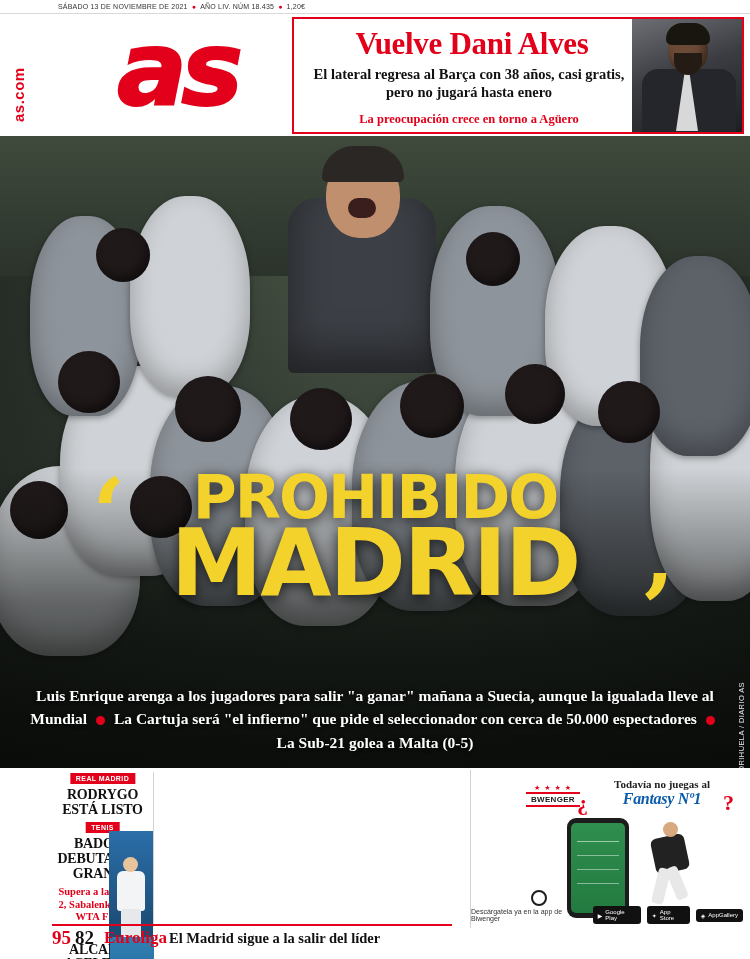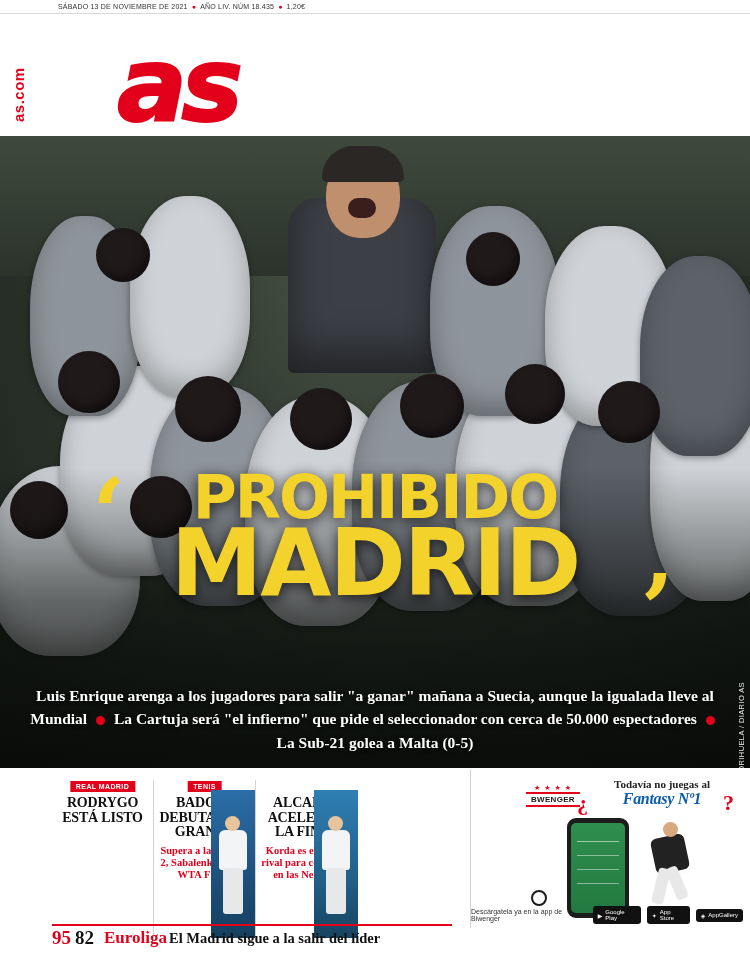--- a/index.html
+++ b/index.html
@@ -37,21 +37,21 @@
     transform-origin: left top;
   }
   .vertical-url span {
     display: block;
     transform: rotate(-90deg) translate(-98px, 6px);
     transform-origin: left top;
     white-space: nowrap;
     letter-spacing: .5px;
   }
   .as-logo {
-    position: absolute; left: 62px; top: 16px;
+    position: absolute; left: 62px; top: 0;
     width: 230px; height: 112px;
     display: flex; align-items: center; justify-content: center;
   }
   .as-logo .mark {
     font-family: "DejaVu Sans", sans-serif;
     font-size: 104px;
     font-weight: bold;
     font-style: italic;
     color: #e2001a;
     letter-spacing: -6px;
@@ -234,22 +234,23 @@
     background: #e2001a; margin: 0 5px 0 5px;
     vertical-align: middle;
   }
 
   
   .bottom {
     position: absolute; left: 0; top: 768px; width: 750px; height: 191px;
     background: #fff;
   }
   .briefs {
-    position: absolute; left: 52px; top: 12px; width: 410px; height: 160px;
+    position: absolute; left: 52px; top: 4px; width: 410px; height: 160px;
     display: flex;
+    flex-direction: column;
   }
   .brief {
     position: relative;
     width: 102px; height: 160px;
     border-right: 1px solid #d2d2d2;
     padding: 12px 4px 4px 4px;
   }
   .brief:last-child { border-right: none; }
   .kicker {
     position: absolute; top: 1px; left: 50%; transform: translateX(-50%);
@@ -375,20 +376,32 @@
 
   <div class="masthead">
     <div class="vertical-url">
       <span>as.com</span>
     </div>
     <div class="as-logo">
       <span class="mark">as</span>
     </div>
   </div>
 
+  <div class="topbox">
+    <div class="photo">
+      <div class="body"></div>
+      <div class="shirt"></div>
+      <div class="head"></div>
+      <div class="hair"></div>
+      <div class="beard"></div>
+    </div>
+    <h1>Vuelve Dani Alves</h1>
+    <div class="sub">El lateral regresa al Barça con 38 años, casi gratis, pero no jugará hasta enero</div>
+    <div class="third">La preocupación crece en torno a Agüero</div>
+  </div>
 
   <div class="mainphoto">
     <div class="pitch"></div>
 
     <div class="huddle">
       <div class="coach-body"></div>
       <div class="coach-head"></div>
       <div class="coach-hair"></div>
       <div class="coach-mouth"></div>
 

